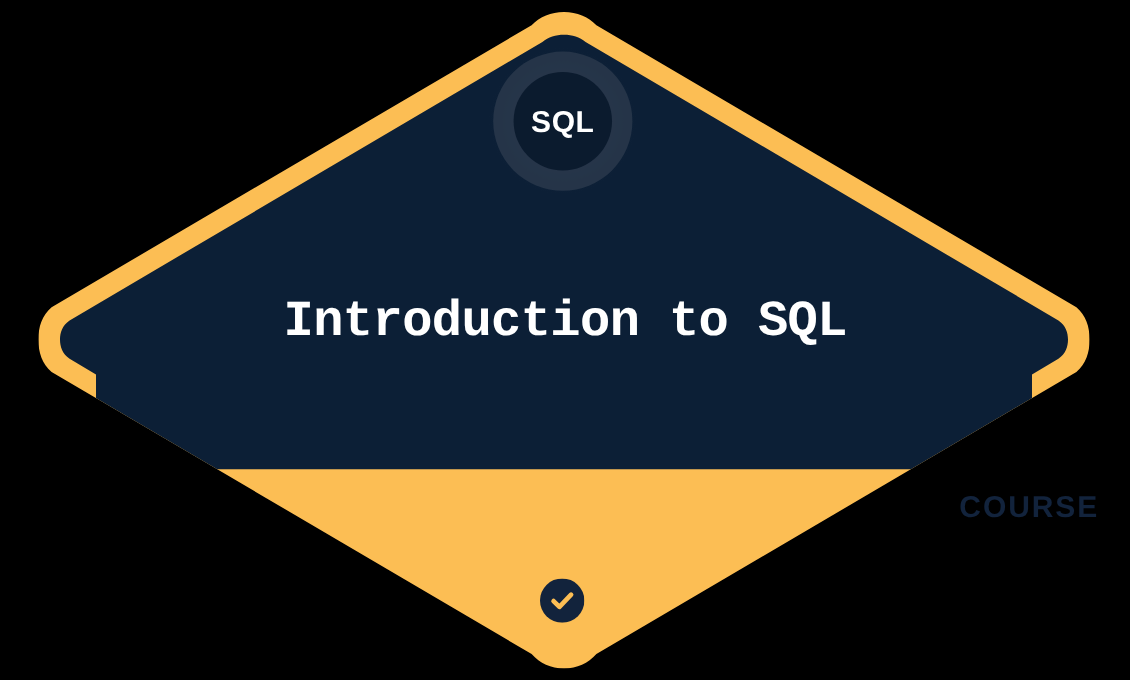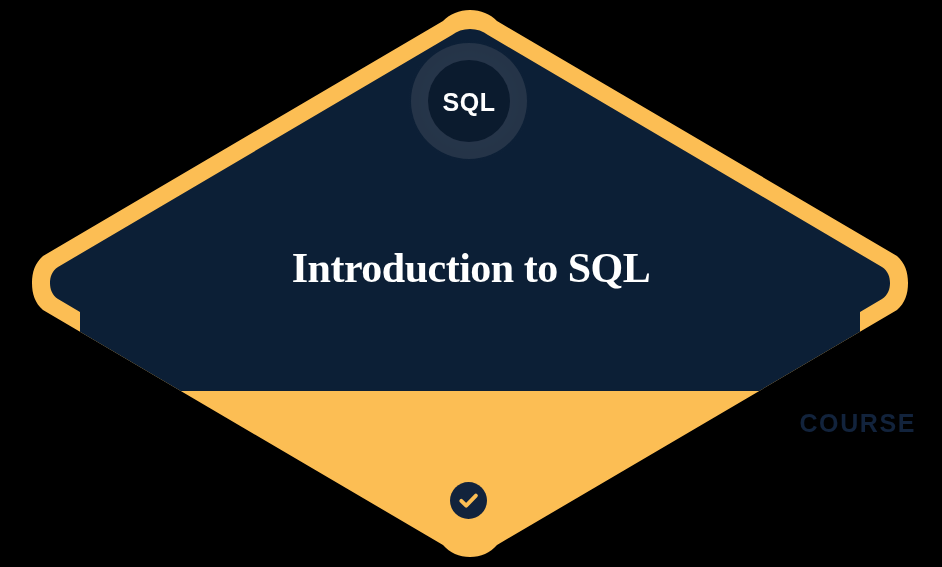--- a/index.html
+++ b/index.html
@@ -59,21 +59,21 @@
     color: #ffffff;
     line-height: 1;
   }
 
   .course-title {
     position: absolute;
     left: 0;
     top: 244px;
     width: 942px;
     text-align: center;
-    font-family: Liberation Serif, serif;
+    font-family: Liberation Mono, monospace;
     font-weight: bold;
     font-size: 42px;
     letter-spacing: -0.5px;
     color: #ffffff;
     line-height: 1.16;
   }
 
   .status-block {
     position: absolute;
     left: 0;

